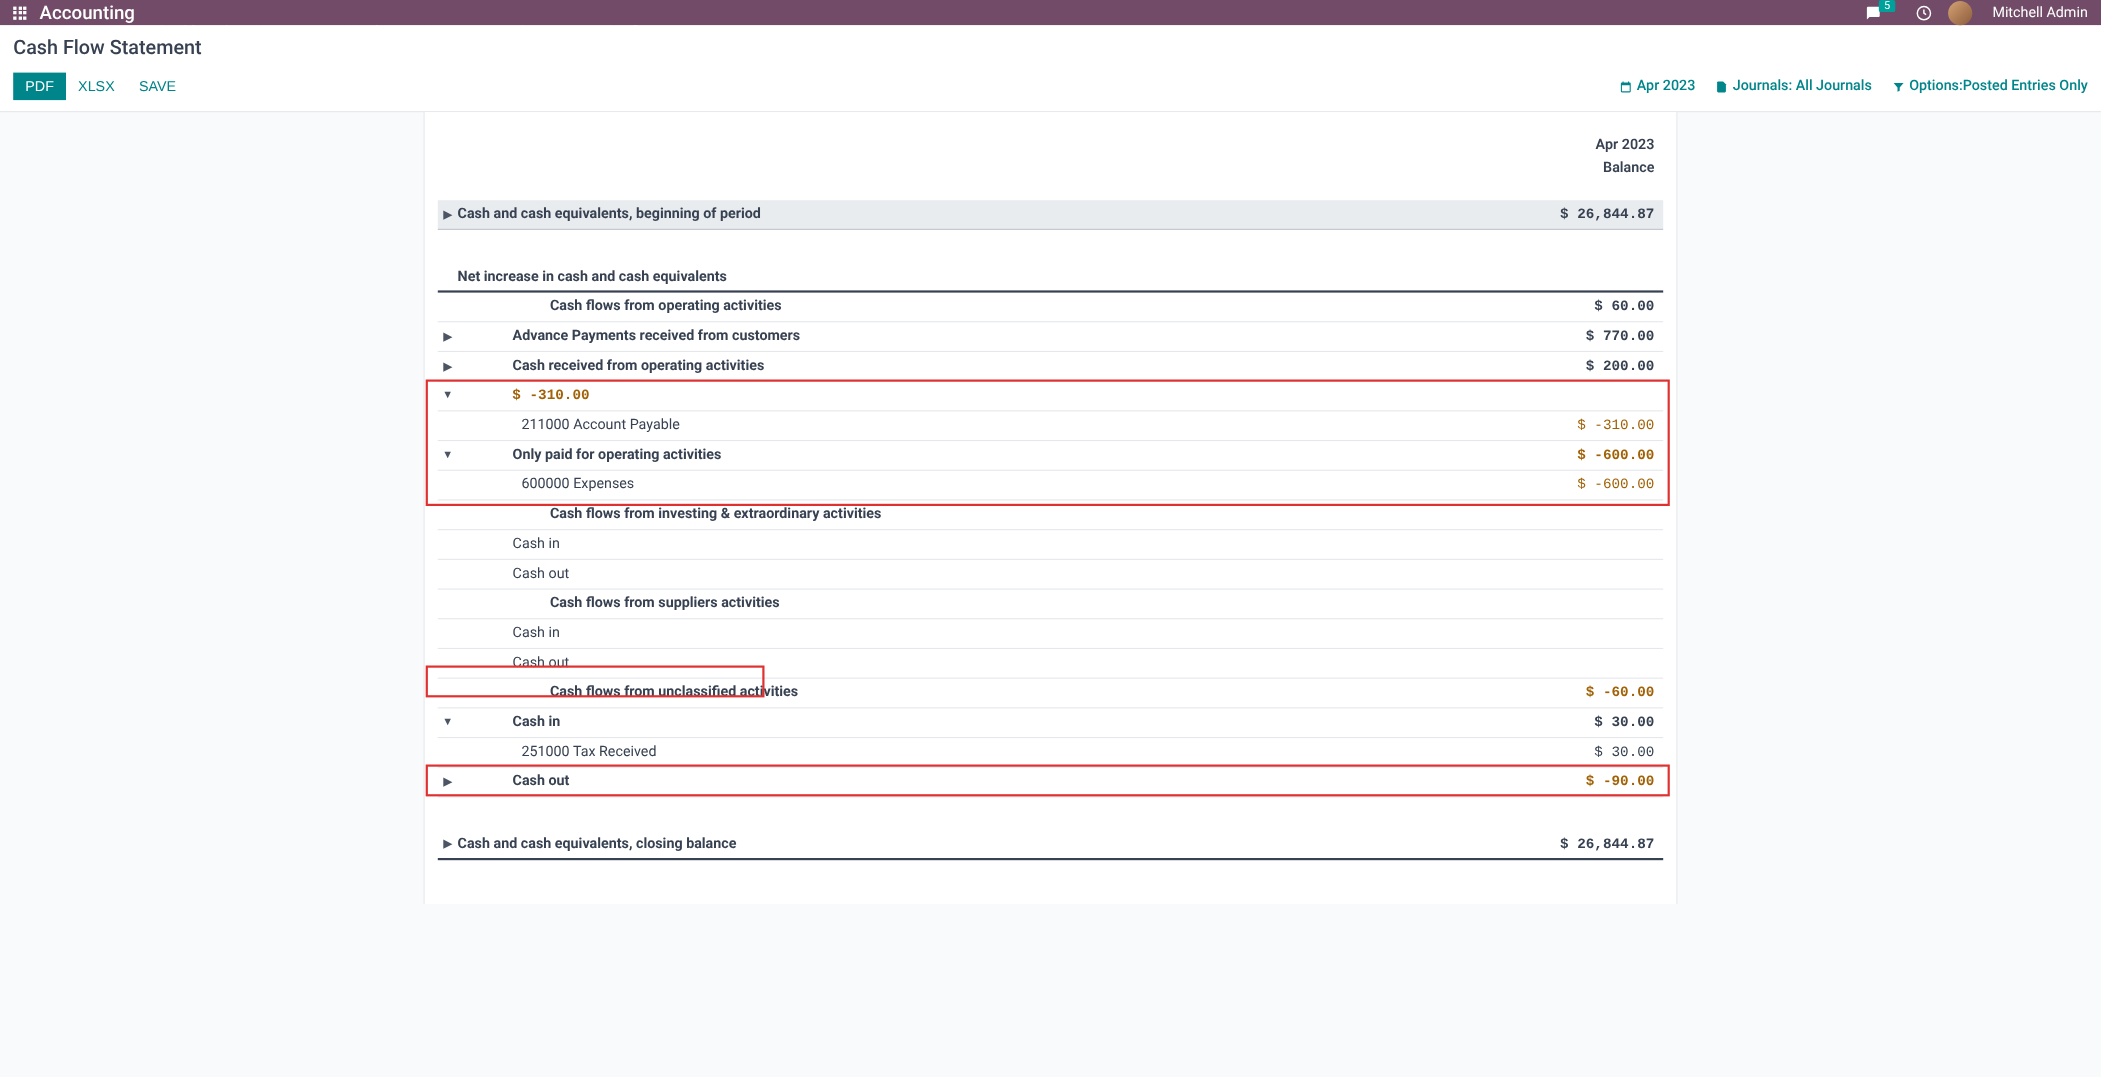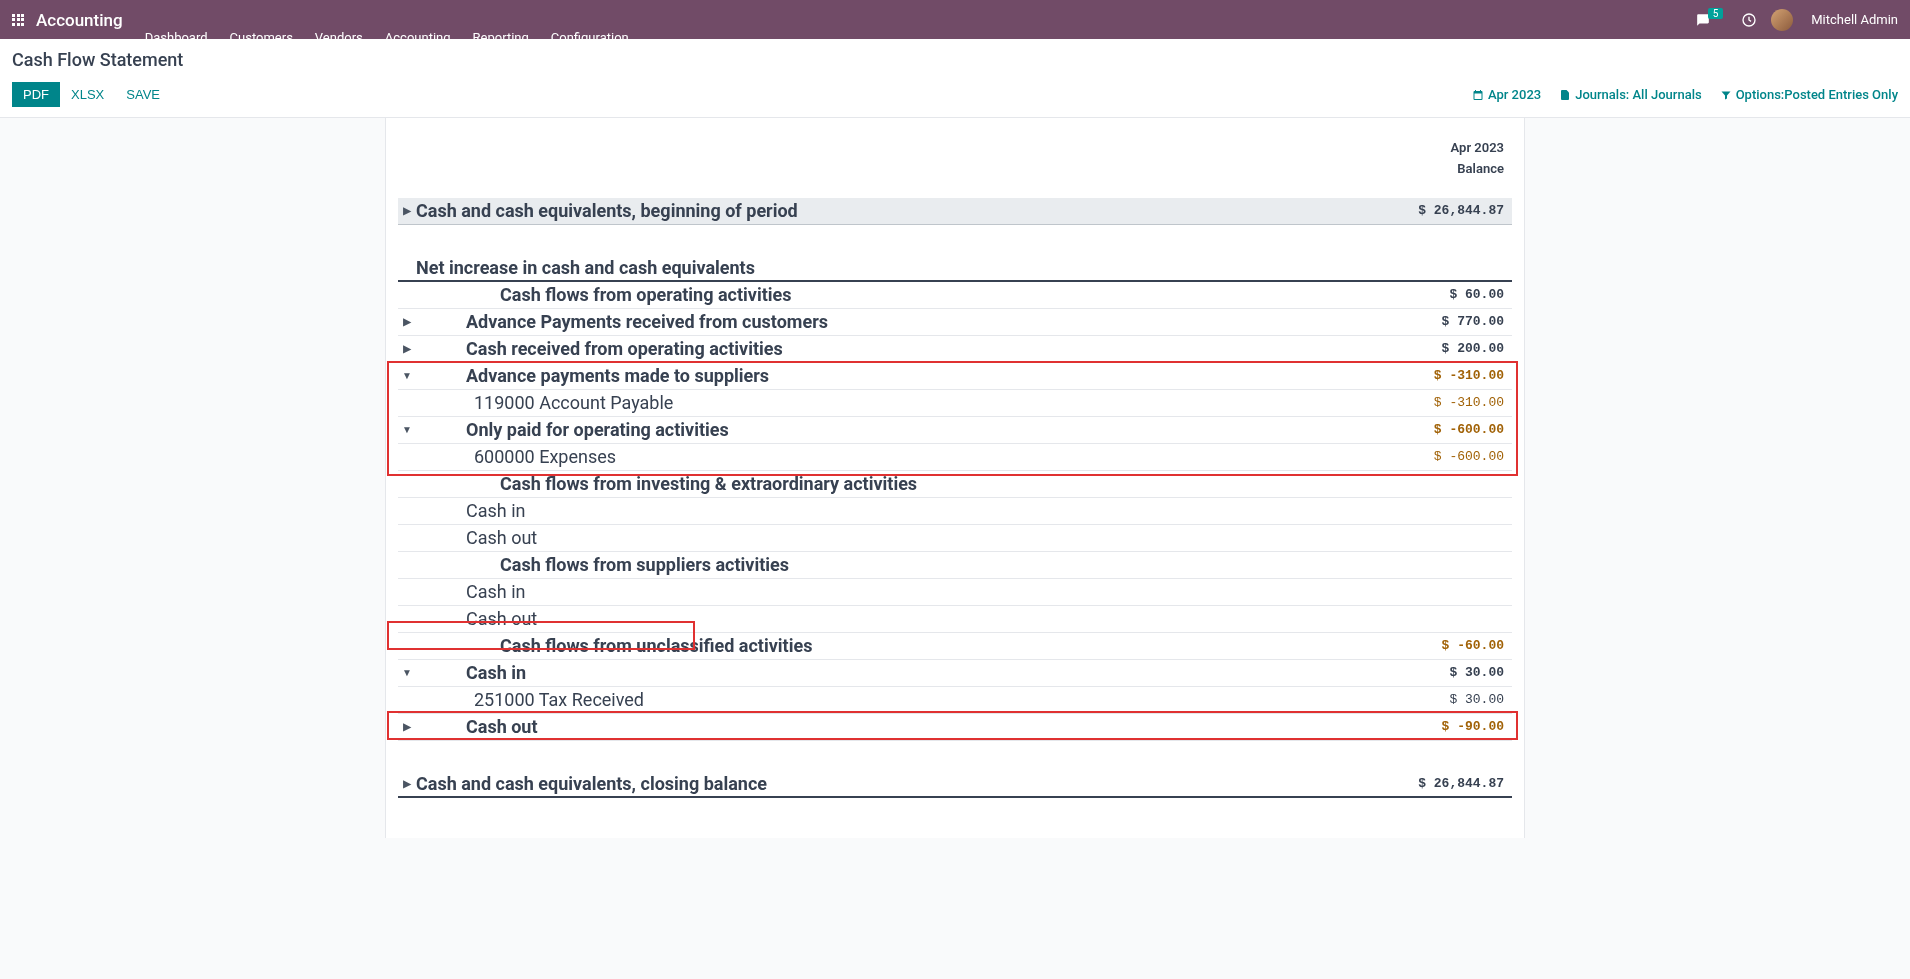--- a/index.html
+++ b/index.html
@@ -1,18 +1,18 @@
 <!DOCTYPE html>
 <html><head>
 <meta charset="utf-8">
 <style>
 * { margin: 0; padding: 0; box-sizing: border-box; }
 body { font-family: -apple-system, BlinkMacSystemFont, "Segoe UI", Roboto, sans-serif; font-size: 13px; color: #374151; background: #f9fafb; }
 
-.topbar { background: #714b67; color: #fff; height: 39px; display: flex; align-items: center; padding: 0 12px; text-align: center; }
+.topbar { background: #714b67; color: #fff; height: 23px; display: flex; align-items: center; padding: 0 12px; text-align: center; }
 .apps-icon { display: inline-grid; grid-template-columns: repeat(3, 3px); grid-template-rows: repeat(3, 3px); gap: 1.5px; margin-right: 12px; cursor: pointer; }
 .apps-icon span { background: #fff; width: 3px; height: 3px; }
 .brand { font-size: 17px; font-weight: 500; margin-right: 22px; }
 .menu { display: flex; gap: 22px; }
 .menu-item { cursor: pointer; font-size: 13px; margin-top: 36px; }
 .topbar-right { margin-left: auto; display: flex; align-items: center; gap: 14px; }
 .badge { background: #00a19a; font-size: 10px; padding: 0 5px; border-radius: 2px; position: relative; top: -6px; left: -4px; }
 .chat-icon, .clock-icon { cursor: pointer; display: inline-flex; align-items: center; }
 .avatar { width: 22px; height: 22px; border-radius: 50%; background: linear-gradient(135deg, #d4a373, #8b5a3c); display: inline-block; }
 .user-name { font-size: 13px; margin-left: 4px; }
@@ -27,21 +27,21 @@
 .filter-item { color: #00858a; font-size: 13px; font-weight: 500; cursor: pointer; display: inline-flex; align-items: center; gap: 4px; }
 
 .report-container { display: flex; justify-content: center; padding: 0; }
 .report { background: #fff; width: 1140px; border-left: 1px solid #e5e7eb; border-right: 1px solid #e5e7eb; padding: 20px 12px 40px 12px; min-height: 700px; }
 .report-header { text-align: right; padding-right: 8px; margin-bottom: 18px; }
 .report-period, .report-balance { font-weight: 600; font-size: 13px; color: #374151; line-height: 1.6; }
 
 .row { display: flex; align-items: center; border-bottom: 1px solid #e5e7eb; min-height: 27px; padding: 2px 8px 2px 0; position: relative; }
 .row .caret { width: 18px; text-align: center; color: #4b5563; cursor: pointer; font-size: 10px; }
 .row .caret-spacer { width: 18px; }
-.row .label { flex: 1; font-size: 18px; }
+.row .label { flex: 1; font-size: 13px; }
 .row .amount { font-family: "Courier New", monospace; font-size: 13px; white-space: nowrap; text-align: right; min-width: 120px; }
 .row .amount.neg { color: #a16207; }
 
 .row.level0 .label { padding-left: 0; }
 .row.level1 .label { padding-left: 38px; }
 .row.level2 .label { padding-left: 50px; }
 .row.level3 .label { padding-left: 58px; }
 .row.level0 { font-weight: 700; }
 .row.level1 { font-weight: 700; gap: 46px; }
 .row.level2 { font-weight: 700; }
@@ -158,27 +158,26 @@
           <span class="label">Advance Payments received from customers</span>
           <span class="amount">$ 770.00</span>
         </div>
         <div class="row level2">
           <span class="caret">▶</span>
           <span class="label">Cash received from operating activities</span>
           <span class="amount">$ 200.00</span>
         </div>
         <div class="row level2 rel">
           <span class="caret">▼</span>
-          <span class="label">Advance payments made to suppliers</span>
           <span class="amount neg">$ -310.00</span>
           <div class="highlight-box box1"></div>
         </div>
         <div class="row level3">
           <span class="caret-spacer"></span>
-          <span class="label">119000 Account Payable</span>
+          <span class="label">211000 Account Payable</span>
           <span class="amount neg">$ -310.00</span>
         </div>
         <div class="row level2">
           <span class="caret">▼</span>
           <span class="label">Only paid for operating activities</span>
           <span class="amount neg">$ -600.00</span>
         </div>
         <div class="row level3">
           <span class="caret-spacer"></span>
           <span class="label">600000 Expenses</span>

